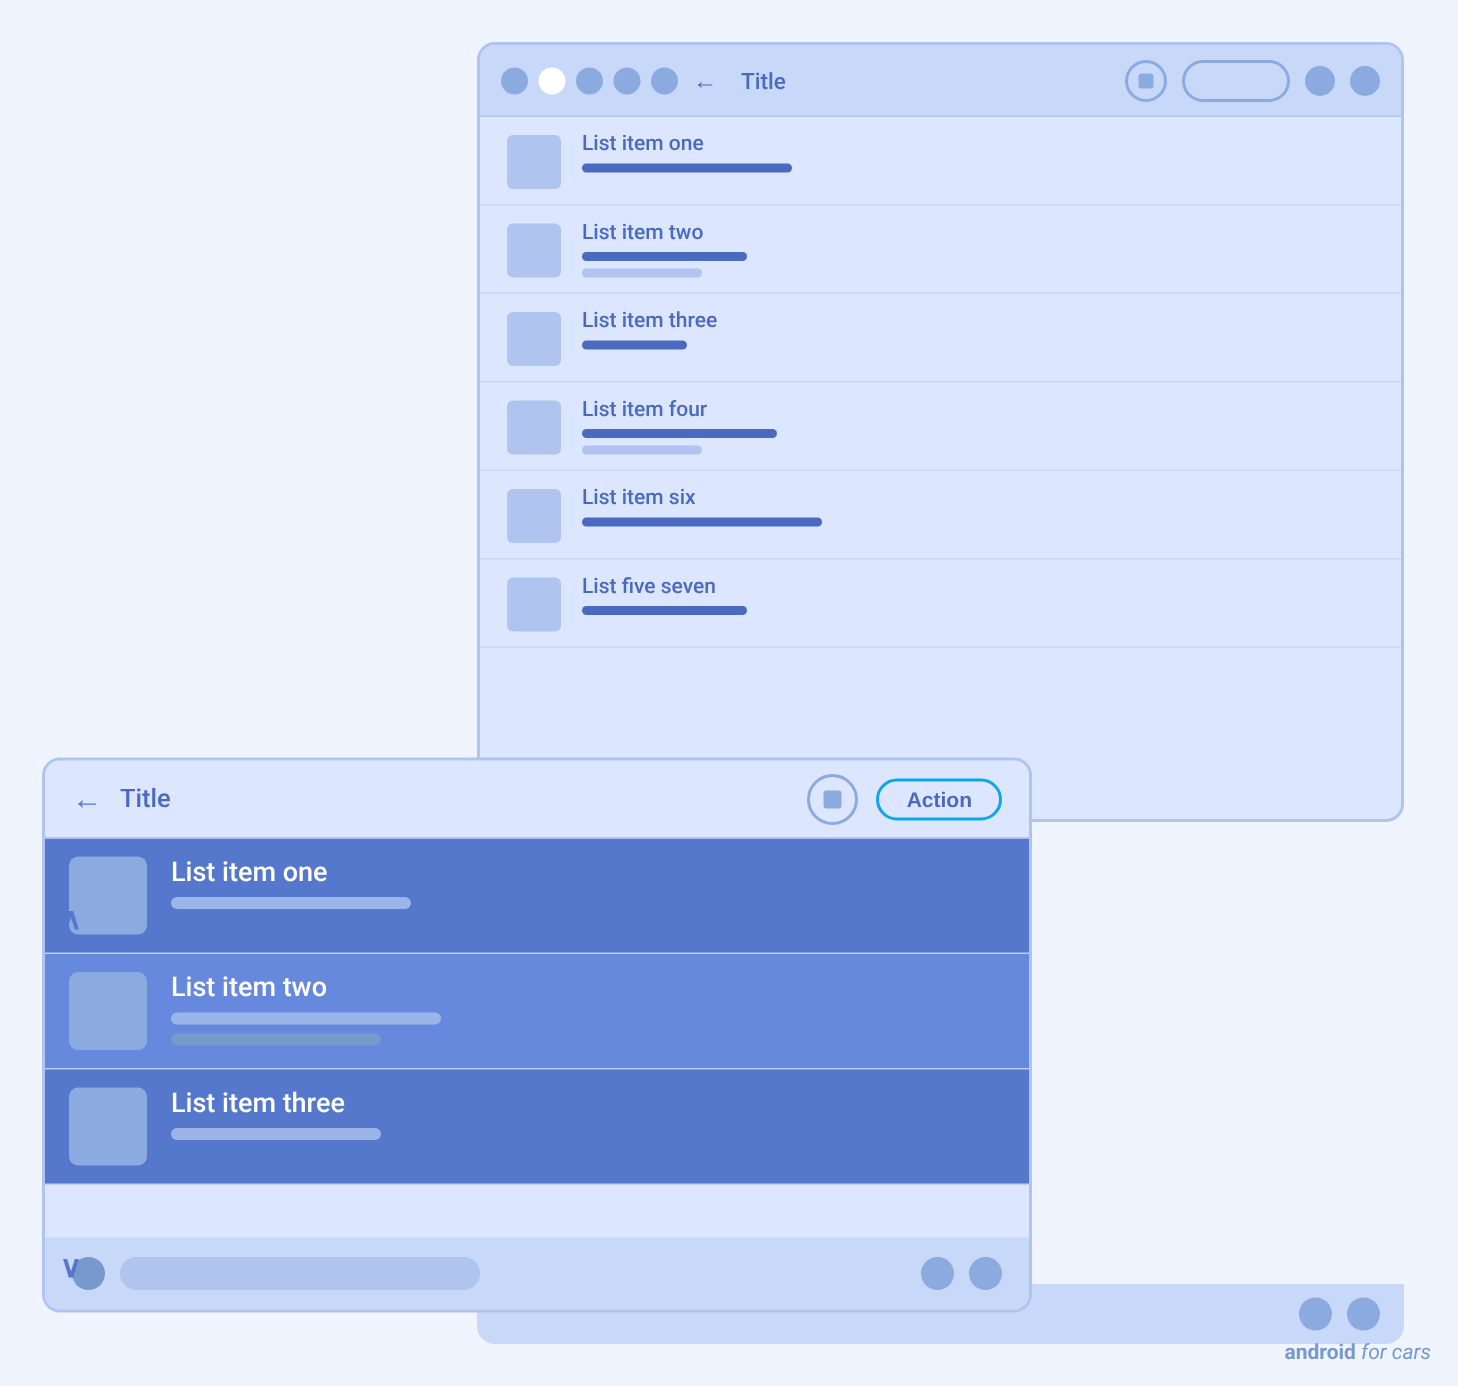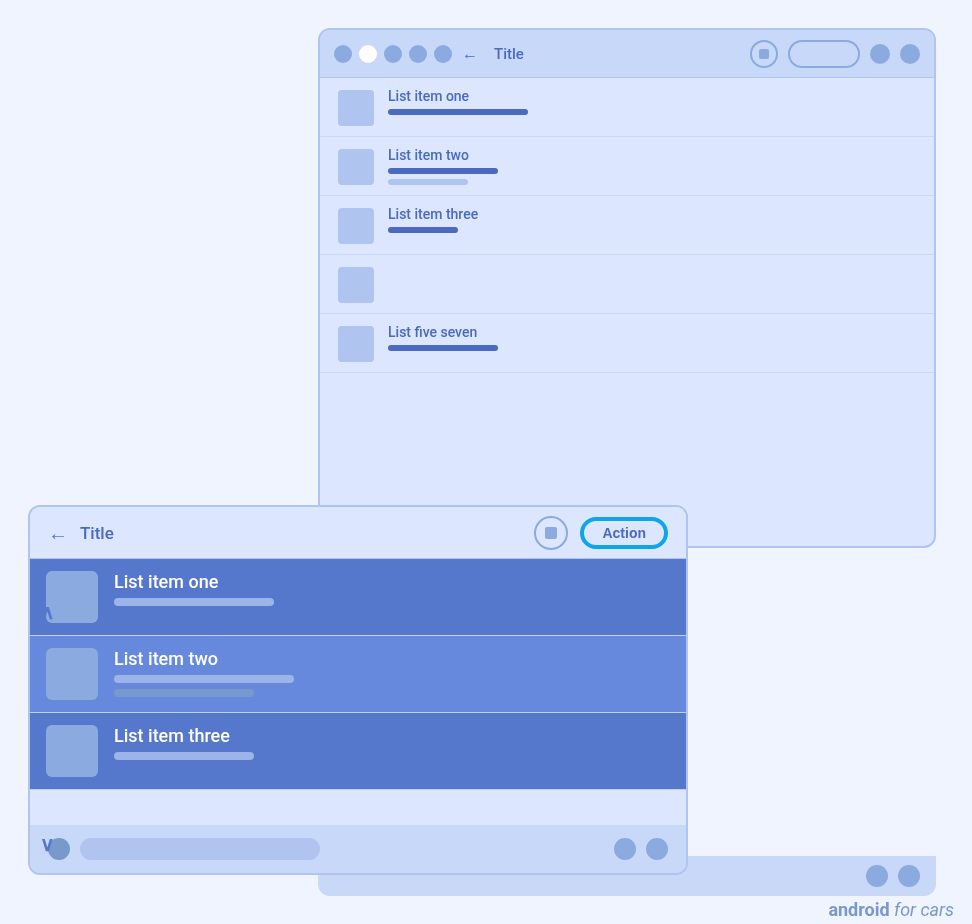--- a/index.html
+++ b/index.html
@@ -156,21 +156,21 @@
     }
 
     .front-title-text {
       color: #4a6abf;
       font-size: 17px;
       font-weight: 500;
       flex: 1;
     }
 
     .action-btn {
-      border: 4px solid #0ea5e9;
+      border: 2px solid #0ea5e9;
       background: transparent;
       border-radius: 20px;
       padding: 4px 18px;
       color: #4a6abf;
       font-size: 14px;
       font-weight: 600;
       cursor: pointer;
     }
 
     .icon-square-front {
@@ -298,23 +298,23 @@
       display: flex;
       align-items: center;
       justify-content: flex-end;
       padding: 0 16px;
       gap: 10px;
     }
 
     
     .watermark {
       position: absolute;
-      bottom: 4px;
+      bottom: 14px;
       right: 18px;
-      font-size: 18px;
+      font-size: 14px;
       color: #7799cc;
       font-style: italic;
     }
     .watermark strong {
       font-weight: 700;
       font-style: normal;
     }
 
     .back-arrow {
       font-size: 16px;
@@ -366,24 +366,36 @@
     </div>
 
     <div class="back-list-item">
       <div class="back-thumb"></div>
       <div class="back-item-text">
         <span class="back-item-title">List item three</span>
         <div class="bar" style="width:70px;"></div>
       </div>
     </div>
 
-
-
-    <div class="back-list-item">
-      <div class="back-thumb"></div>
+    <div class="back-list-item">
+      <div class="back-thumb"></div>
+      <div class="back-item-text">
+        <span class="back-item-title">List item four</span>
+        <div class="bar" style="width:130px;"></div>
+        <div class="bar-sub" style="width:80px;"></div>
+      </div>
+    </div>
+
+
+    <div class="back-list-item">
+      <div class="back-thumb"></div>
+      <div class="back-item-text">
+        <span class="back-item-title">List item six</span>
+        <div class="bar" style="width:160px;"></div>
+      </div>
     </div>
 
     <div class="back-list-item">
       <div class="back-thumb"></div>
       <div class="back-item-text">
         <span class="back-item-title">List five seven</span>
         <div class="bar" style="width:110px;"></div>
       </div>
     </div>
   </div>

